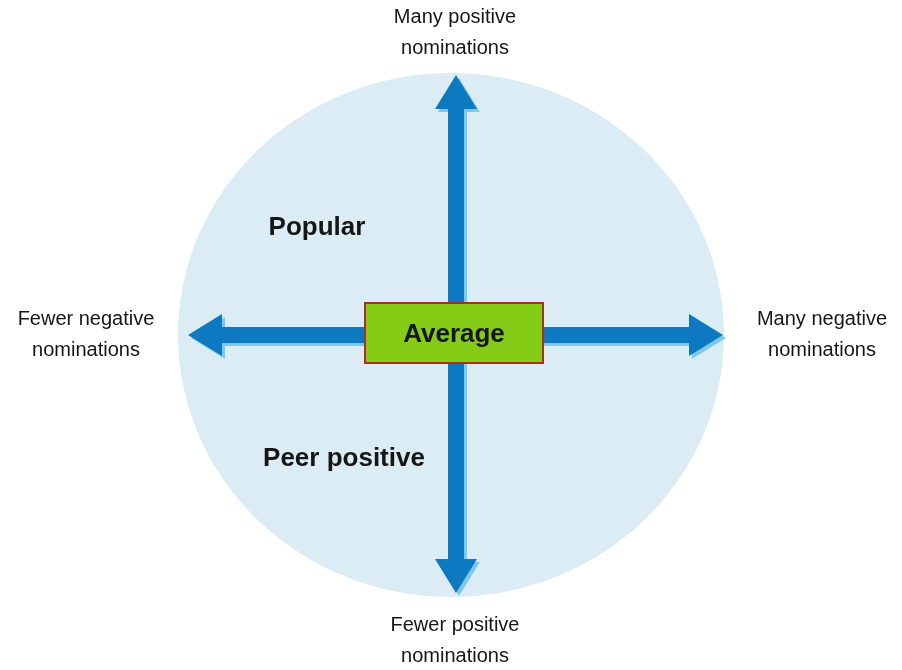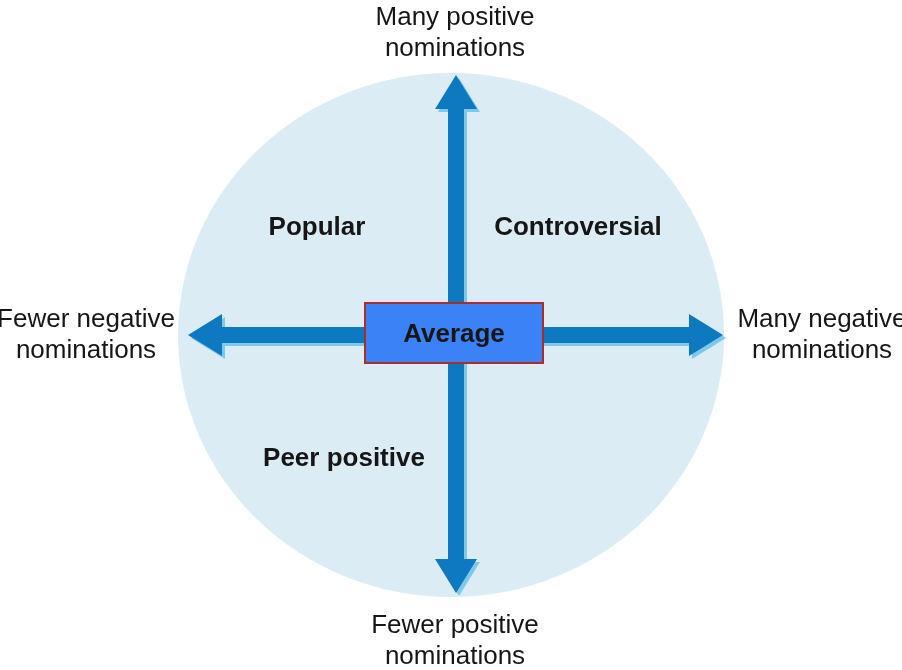--- a/index.html
+++ b/index.html
@@ -18,21 +18,21 @@
     height: 670px;
   }
   svg.diagram {
     position: absolute;
     left: 0;
     top: 0;
   }
   .axis-label {
     position: absolute;
     text-align: center;
-    font-size: 26px;
+    font-size: 20px;
     font-weight: 400;
     line-height: 31px;
     color: #161616;
   }
   .axis-label div { white-space: nowrap; }
   .axis-label-top    { left: 300px; top: 1px;   width: 310px; }
   .axis-label-bottom { left: 300px; top: 609px; width: 310px; }
   .axis-label-left   { left: -22px; top: 303px; width: 216px; }
   .axis-label-right  { left: 716px; top: 303px; width: 212px; }
   .quadrant-label {
@@ -46,21 +46,21 @@
   .q-popular       { left: 317px; top: 226px; }
   .q-controversial { left: 578px; top: 226px; }
   .q-peer-neglect  { left: 344px; top: 457px; }
   .q-rejected      { left: 595px; top: 457px; }
   .average-box {
     position: absolute;
     left: 364px;
     top: 302px;
     width: 176px;
     height: 58px;
-    background: #3b82f6;
+    background: #84cc16;
     border: 2px solid #ab2d24;
     display: flex;
     align-items: center;
     justify-content: center;
     font-size: 26px;
     font-weight: 700;
     color: #161616;
   }
   .arrow-main { fill: #0d79c0; }
   .arrow-hl   { fill: #7ec8e9; }
@@ -97,20 +97,19 @@
     <div>Fewer negative</div>
     <div>nominations</div>
   </div>
 
   <div class="axis-label axis-label-right">
     <div>Many negative</div>
     <div>nominations</div>
   </div>
 
   <div class="quadrant-label q-popular">Popular</div>
-  <div class="quadrant-label q-controversial">Controversial</div>
   <div class="quadrant-label q-peer-neglect">Peer positive</div>
 
   <div class="average-box">
     <span>Average</span>
   </div>
 
 </div>
 
 </body></html>

